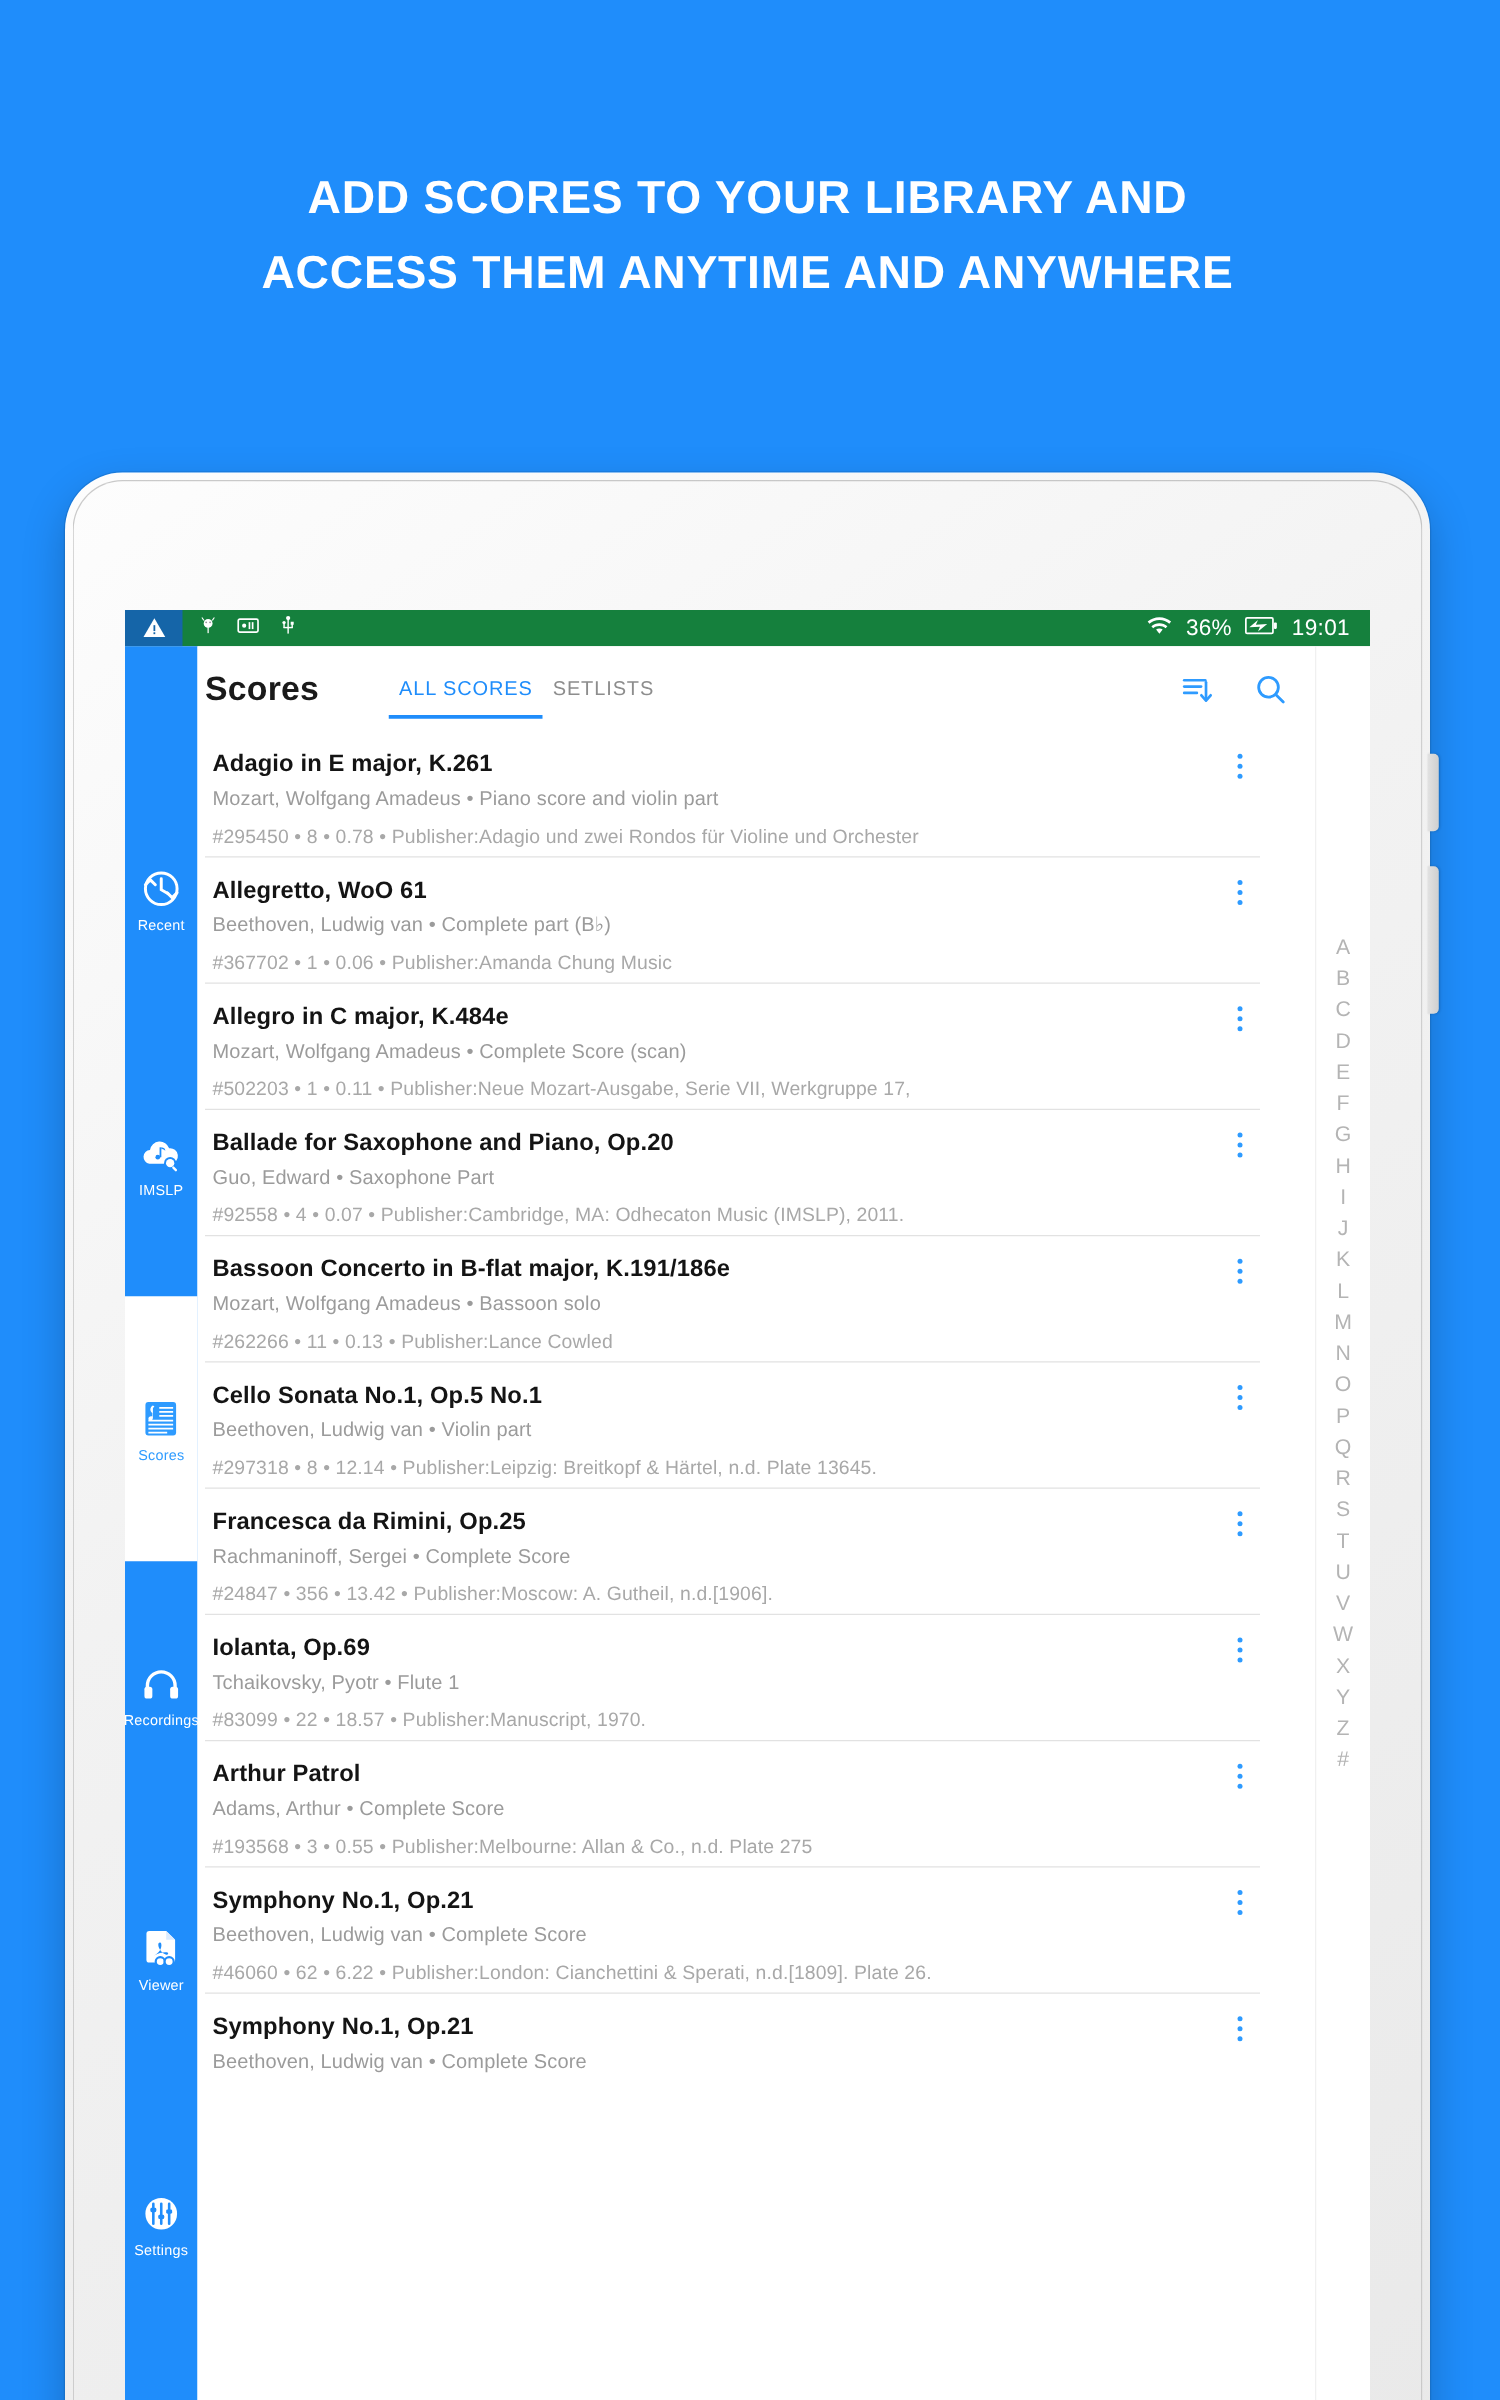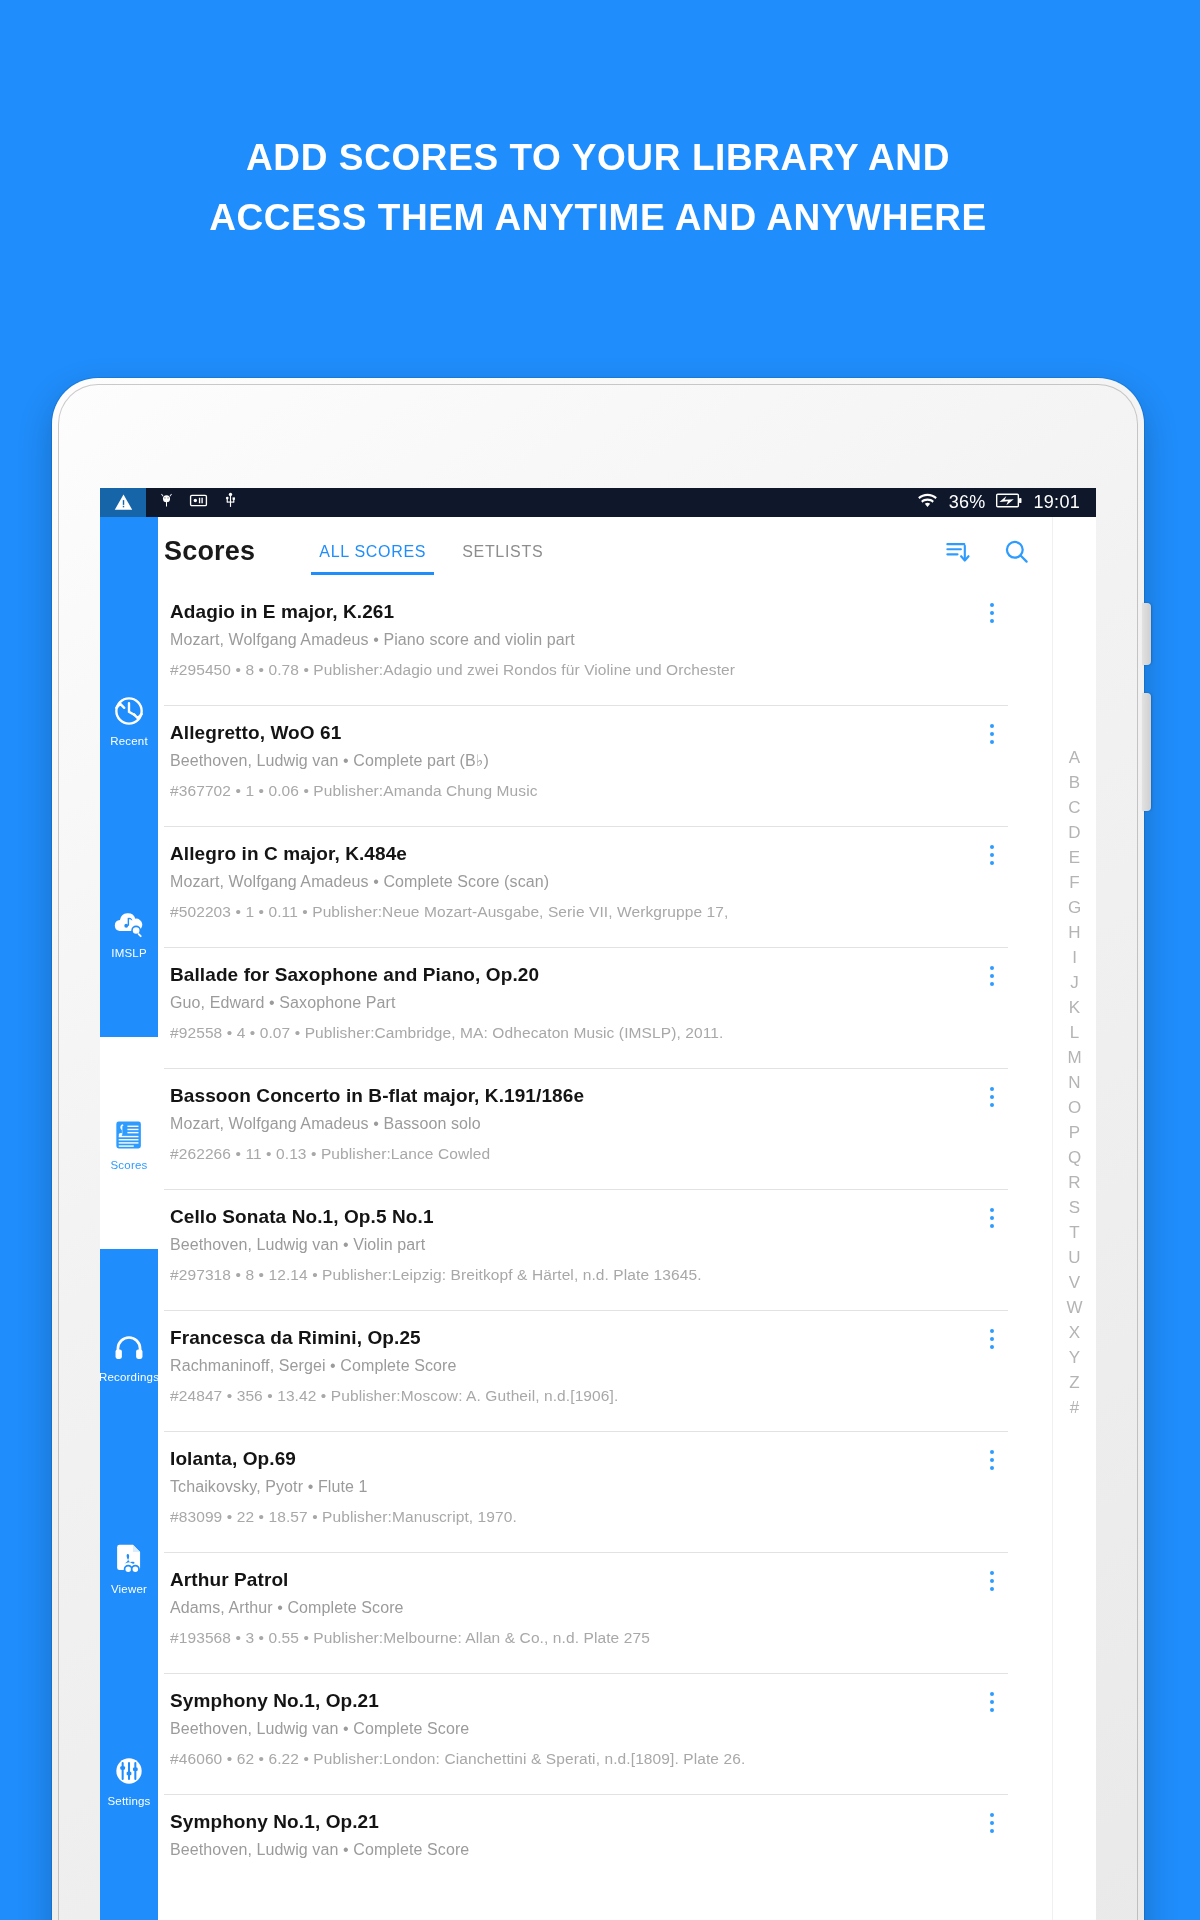--- a/index.html
+++ b/index.html
@@ -53,21 +53,21 @@
     position: absolute;
     left: 48px; top: 110px;
     width: 996px; height: 1490px;
     background: #ffffff;
     overflow: hidden;
   }
 
   
   .statusbar {
     height: 29px;
-    background: #0f172a;
+    background: #15803d;
     display: flex; align-items: center;
     color: #ffffff;
     font-size: 17px;
   }
   .sb-warnbox {
     width: 46px; height: 29px;
     background: #1565a8;
     display: flex; align-items: center; justify-content: center;
   }
   .sb-left { display:flex; align-items:center; gap: 14px; padding-left: 12px; }
@@ -113,39 +113,39 @@
     height: 68px;
     display: flex; align-items: center;
     padding: 0 22px 0 4px;
     position: relative;
   }
   .app-title {
     font-size: 27px; font-weight: bold; color: #1a1a1a;
     letter-spacing: .2px;
     padding-left: 2px;
   }
-  .tabs { display: flex; align-items: center; gap: 36px; margin-left: 64px; }
+  .tabs { display: flex; align-items: center; gap: 16px; margin-left: 64px; }
   .tab {
     font-size: 16px; letter-spacing: .7px;
     color: #8d8d8d; padding-bottom: 8px;
     position: relative; padding-top: 10px;
   }
   .tab.active { color: #1f8dfb; }
   .tab.active::after {
     content:""; position:absolute; left:-8px; right:-8px; bottom: -6px;
     height: 3px; background: #1f8dfb;
   }
   .bar-actions { margin-left: auto; display:flex; align-items:center; gap: 32px; }
   .bar-actions svg { display:block; }
 
   
   .list { padding: 0 0 0 0; }
   .score-row {
     position: relative;
-    padding: 14px 46px 20px 6px;
+    padding: 14px 46px 0 6px;
     margin: 0 44px 0 6px;
     border-bottom: 1px solid #e2e2e2;
   }
   .score-row:last-child { border-bottom: none; }
   .score-title {
     font-size: 19px; font-weight: bold; color: #141414;
     letter-spacing: .1px; line-height: 26px;
   }
   .score-sub {
     font-size: 16px; color: #9b9b9b; line-height: 30px;

